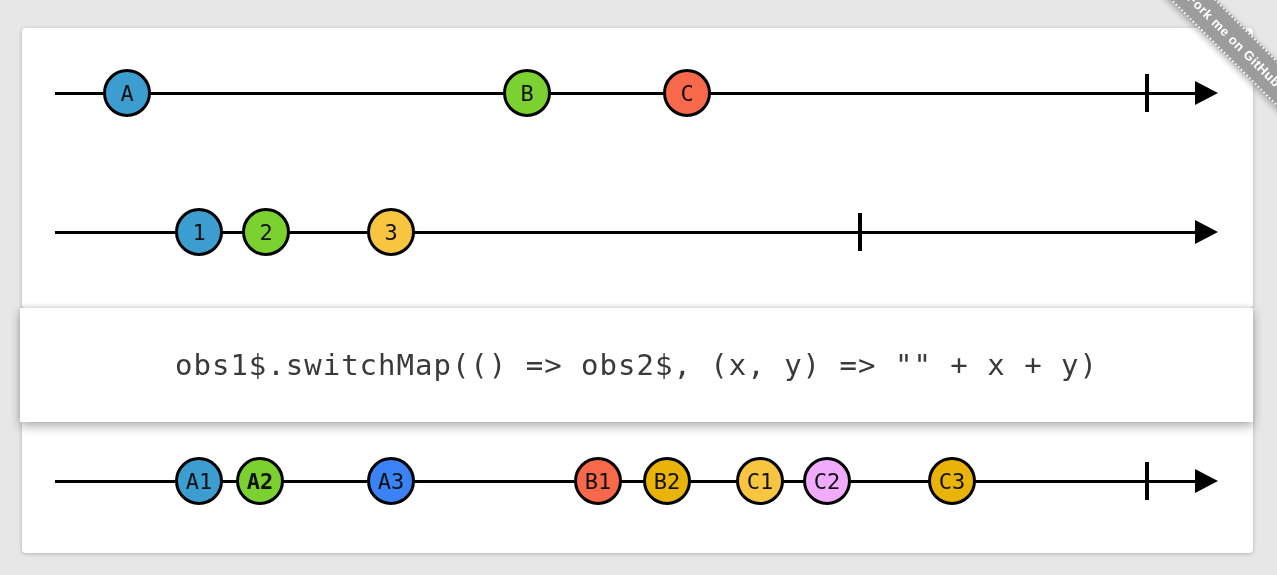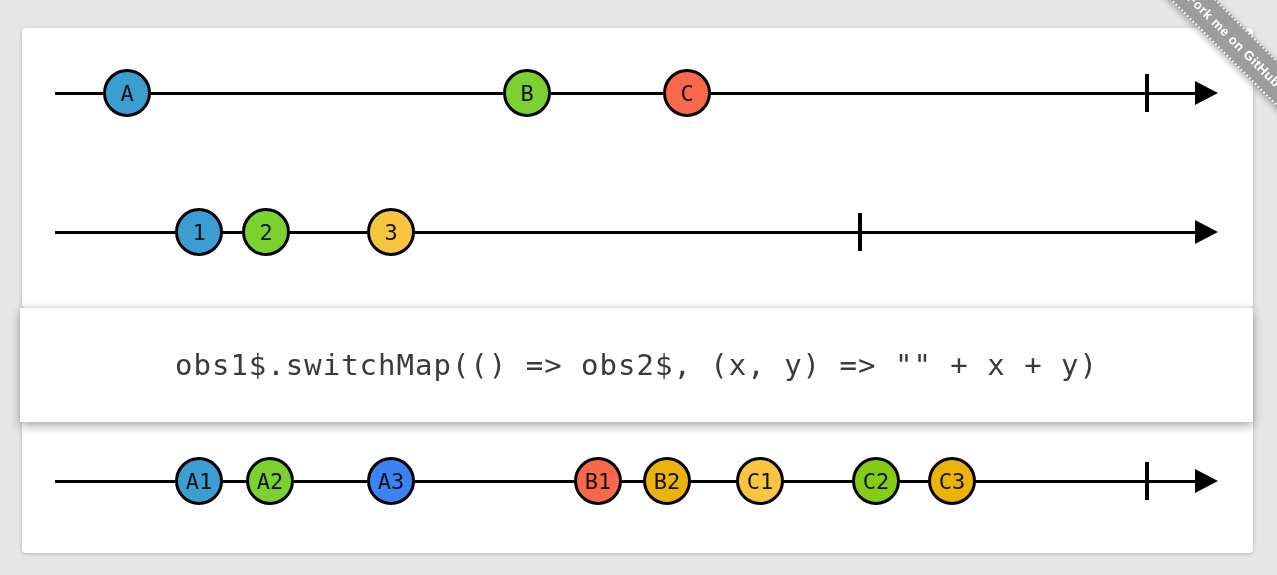--- a/index.html
+++ b/index.html
@@ -72,24 +72,24 @@
     <div class="tl-line" style="left: 55px; top: 230.5px; width: 1143px;"></div>
     <div class="tl-arrow" style="left: 1195px; top: 220px;"></div>
     <div class="tl-tick" style="left: 858px; top: 213px;"></div>
     <div class="marble" style="left: 199px; top: 232px; background: rgb(60, 157, 208);">1</div>
     <div class="marble" style="left: 266px; top: 232px; background: rgb(122, 209, 47);">2</div>
     <div class="marble" style="left: 391px; top: 232px; background: rgb(247, 197, 63);">3</div>
     <div class="tl-line" style="left: 55px; top: 479.5px; width: 1143px;"></div>
     <div class="tl-arrow" style="left: 1195px; top: 469px;"></div>
     <div class="tl-tick" style="left: 1145px; top: 462px;"></div>
     <div class="marble" style="left: 199px; top: 481px; background: rgb(60, 157, 208);">A1</div>
-    <div class="marble" style="left: 270px; top: 481px; background: rgb(122, 209, 47);">A2</div>
+    <div class="marble" style="left: 260px; top: 481px; background: rgb(122, 209, 47); font-weight: bold;">A2</div>
     <div class="marble" style="left: 391px; top: 481px; background: #3b82f6;">A3</div>
     <div class="marble" style="left: 598px; top: 481px; background: rgb(248, 104, 74);">B1</div>
     <div class="marble" style="left: 667px; top: 481px; background: #eab308;">B2</div>
     <div class="marble" style="left: 760px; top: 481px; background: rgb(247, 197, 63);">C1</div>
-    <div class="marble" style="left: 876px; top: 481px; background: #84cc16; text-align: center;">C2</div>
+    <div class="marble" style="left: 827px; top: 481px; background: #f0abfc; text-align: center;">C2</div>
     <div class="marble" style="left: 952px; top: 481px; background: #eab308;">C3</div>
   </div>
 
 <div class="ribbon-wrap">
   <div class="ribbon">Fork me on GitHub</div>
 </div>
 
 </body></html>

